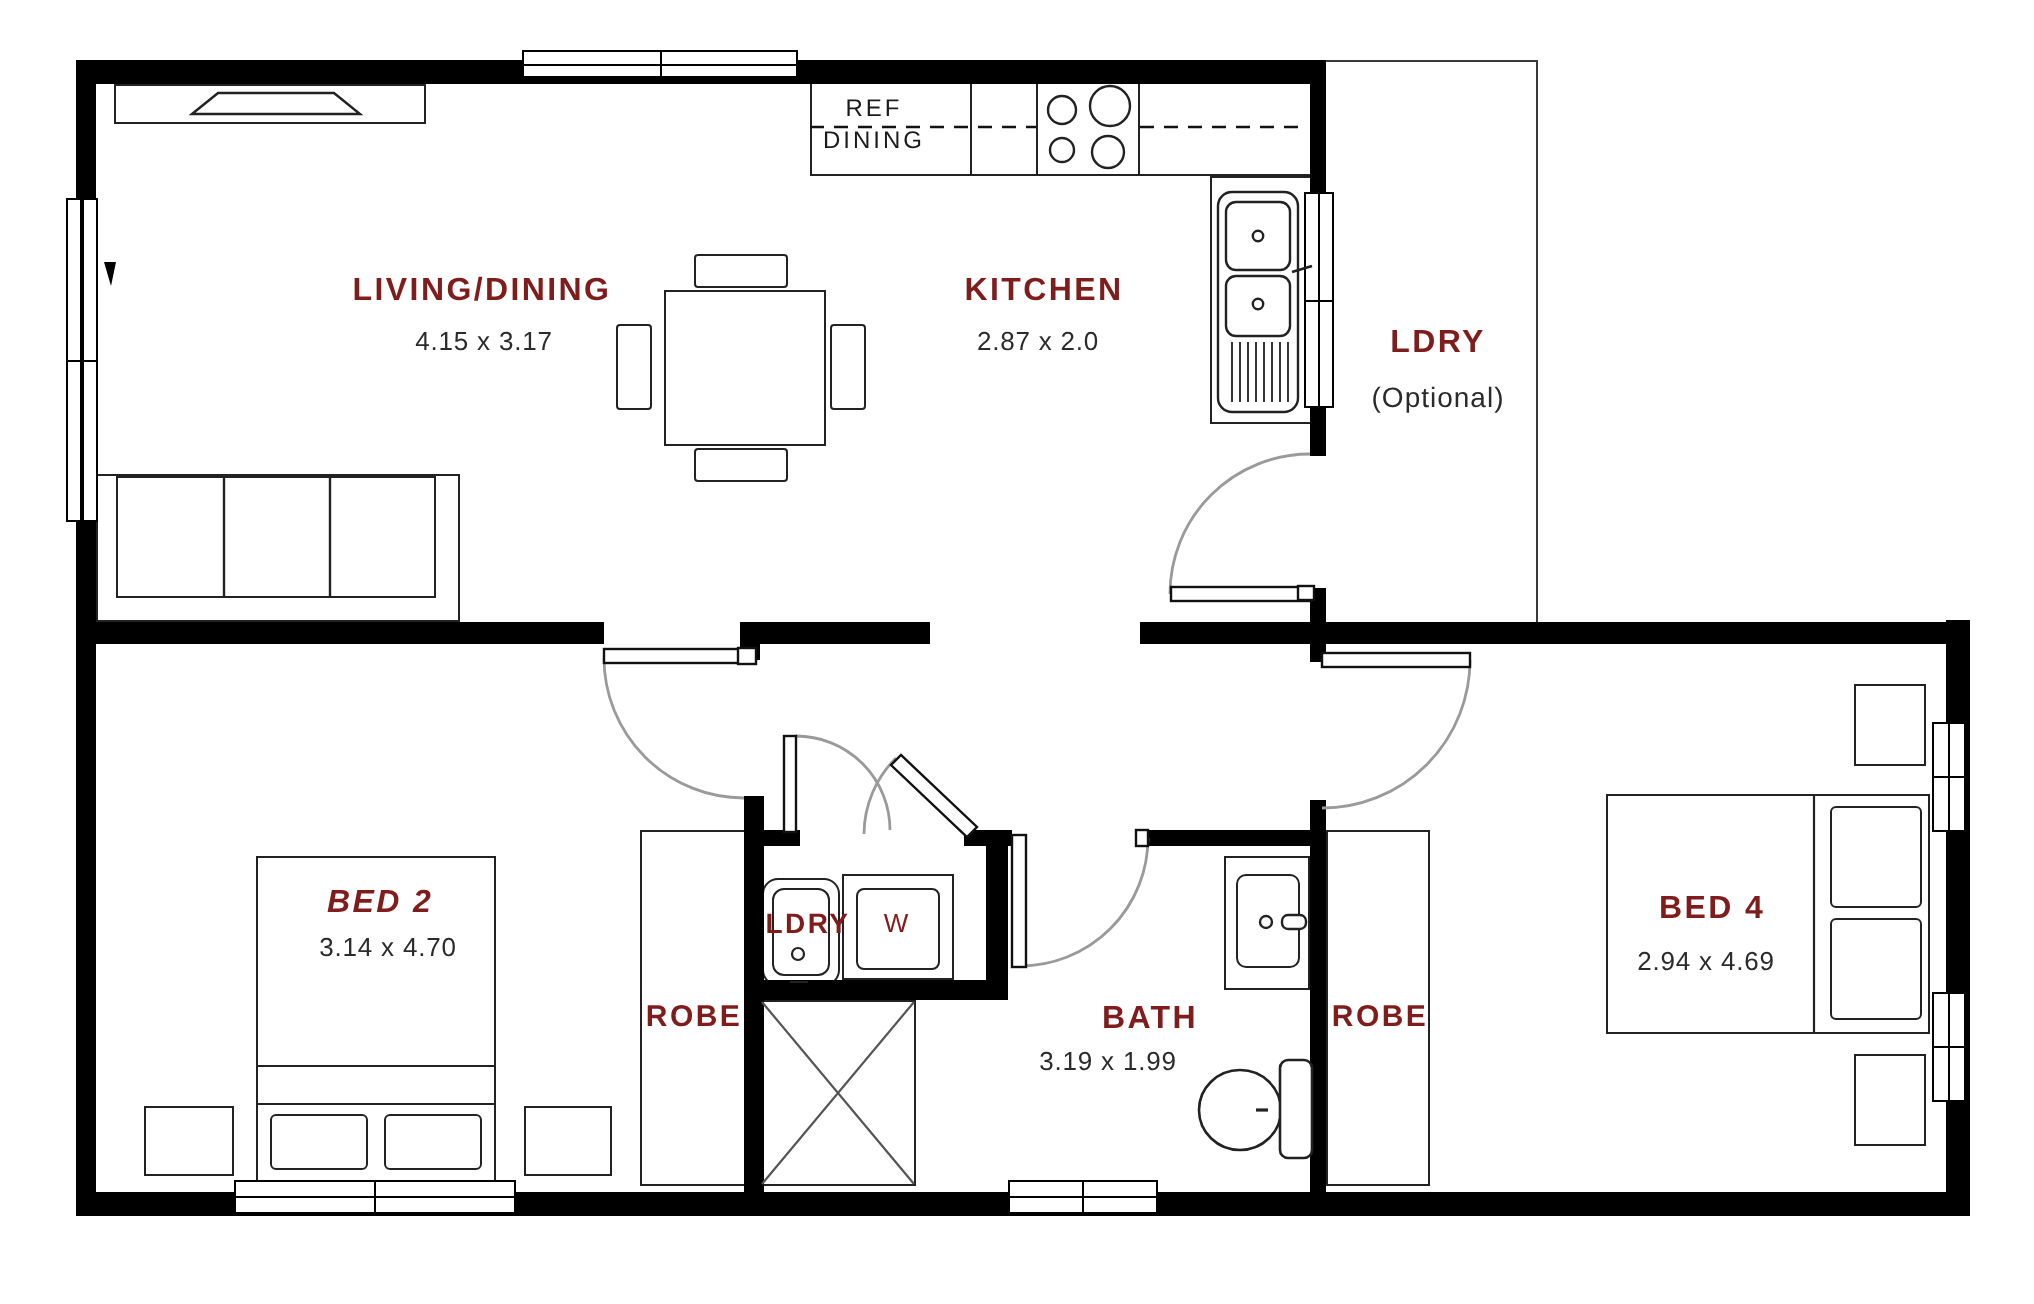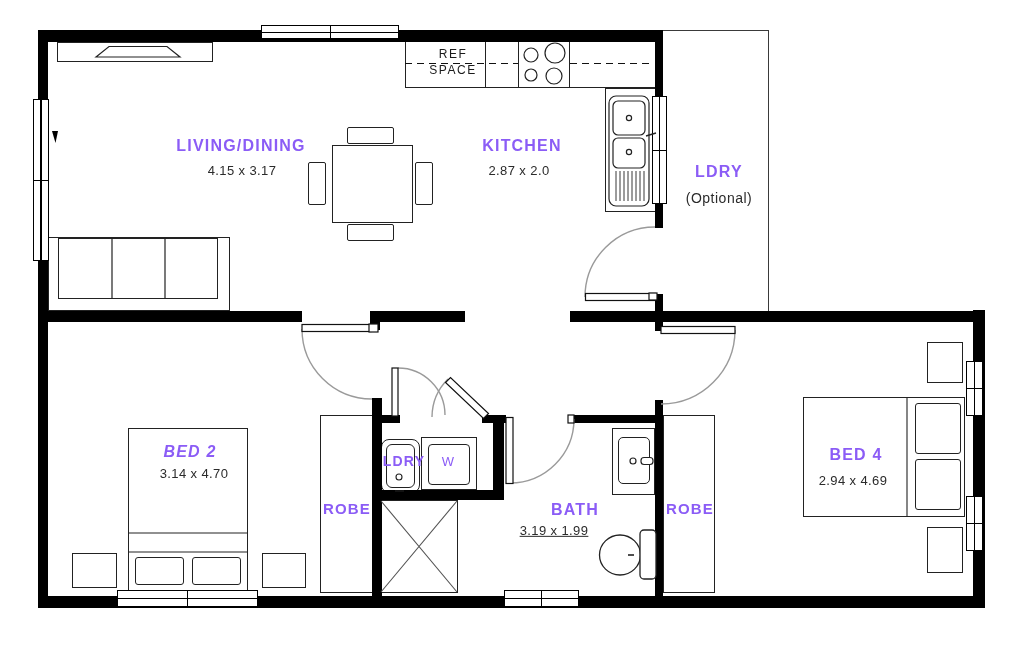--- a/index.html
+++ b/index.html
@@ -5,21 +5,21 @@
   html,body{margin:0;padding:0;background:#ffffff;}
   #plan{position:relative;width:1017px;height:652px;background:#ffffff;overflow:hidden;
         font-family:"Liberation Sans",sans-serif;}
   .wall{position:absolute;background:#000000;}
   .win{position:absolute;background:#ffffff;border:1.4px solid #000;box-sizing:border-box;}
   .mull{position:absolute;background:#000;}
   .furn{position:absolute;border:1.3px solid #222;background:#ffffff;box-sizing:border-box;}
   .open{background:transparent;}
   .nofill{background:transparent;}
   .vline{position:absolute;border-left:1.3px solid #222;width:0;}
-  .lbl{position:absolute;color:#8b5cf6;white-space:nowrap;transform:translate(-50%,-50%);
+  .lbl{position:absolute;color:#7f1d1d;white-space:nowrap;transform:translate(-50%,-50%);
        line-height:1.1;}
   .b{font-weight:bold;letter-spacing:1.2px;}
   .dims{font-size:13px;color:#2b2b2b;letter-spacing:0.4px;}
   .nm{font-size:16px;}
   .sm{font-size:14px;letter-spacing:0.8px;}
   .ref{font-size:12px;letter-spacing:1.5px;color:#1b1b1b;text-align:center;transform:none;}
   svg{position:absolute;left:0;top:0;pointer-events:none;}
 </style>
 </head>
 <body>
@@ -188,36 +188,36 @@
       <rect x="568" y="415" width="6" height="8"></rect>
     </g>
   </svg>
 
   <div class="lbl b nm" style="left:241px;top:146px;">LIVING/DINING</div>
   <div class="lbl dims" style="left:242px;top:171px;">4.15 x 3.17</div>
 
   <div class="lbl b nm" style="left:522px;top:146px;">KITCHEN</div>
   <div class="lbl dims" style="left:519px;top:171px;text-align:center;">2.87 x 2.0</div>
 
-  <div class="lbl ref" style="left:422px;top:48px;width:62px;">
+  <div class="lbl ref" style="left:406px;top:48px;width:62px;">
     <div>REF</div>
-    <div style="margin-top:3px;">SPACE</div>
+    <div style="margin-top:3px;">DINING</div>
   </div>
 
   <div class="lbl b nm" style="left:719px;top:172px;">LDRY</div>
   <div class="lbl sm" style="left:719px;top:199px;letter-spacing:0.5px;color:#2b2b2b;">(Optional)</div>
 
   <div class="lbl b nm" style="left:190px;top:452px;font-style:italic;">BED 2</div>
   <div class="lbl dims" style="left:194px;top:474px;">3.14 x 4.70</div>
 
   <div class="lbl b" style="left:347px;top:509px;font-size:15px;">ROBE</div>
   <div class="lbl b" style="left:404px;top:462px;font-size:14px;text-align:right;">LDRY</div>
   <div class="lbl" style="left:448px;top:462px;font-size:13px;">W</div>
 
   <div class="lbl b nm" style="left:575px;top:510px;">BATH</div>
-  <div class="lbl dims" style="left:554px;top:531px;text-decoration:underline;">3.19 x 1.99</div>
+  <div class="lbl dims" style="left:554px;top:531px;">3.19 x 1.99</div>
 
   <div class="lbl b" style="left:690px;top:509px;font-size:15px;">ROBE</div>
 
   <div class="lbl b nm" style="left:856px;top:455px;">BED 4</div>
   <div class="lbl dims" style="left:853px;top:481px;">2.94 x 4.69</div>
 
 </div>
 
 </body></html>

